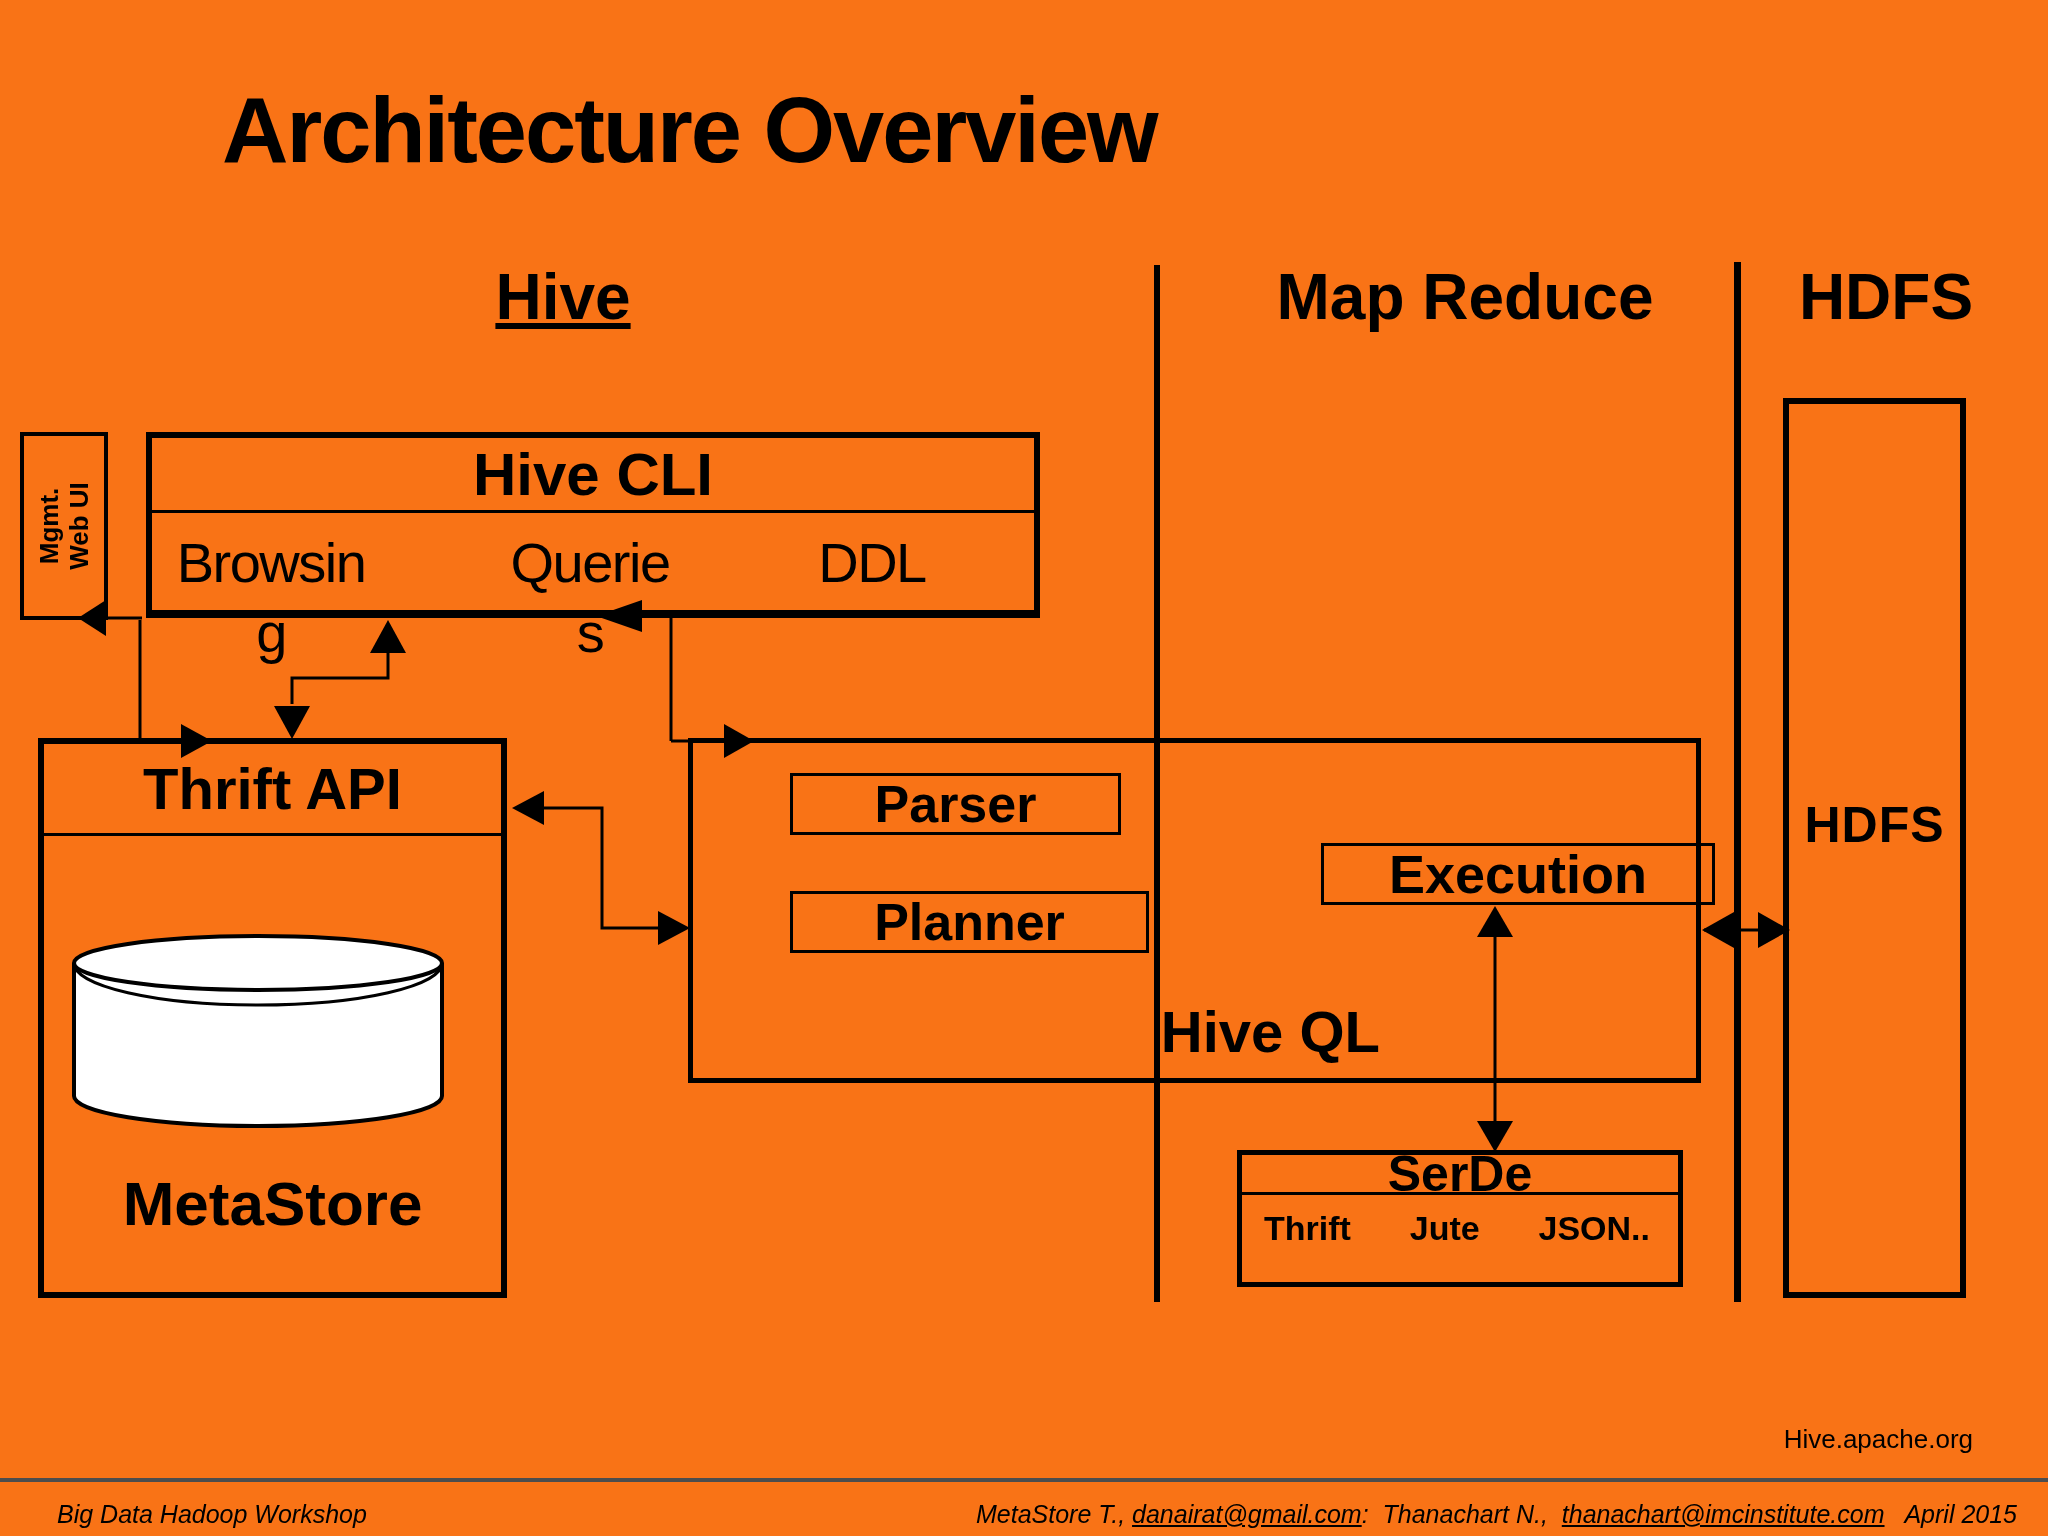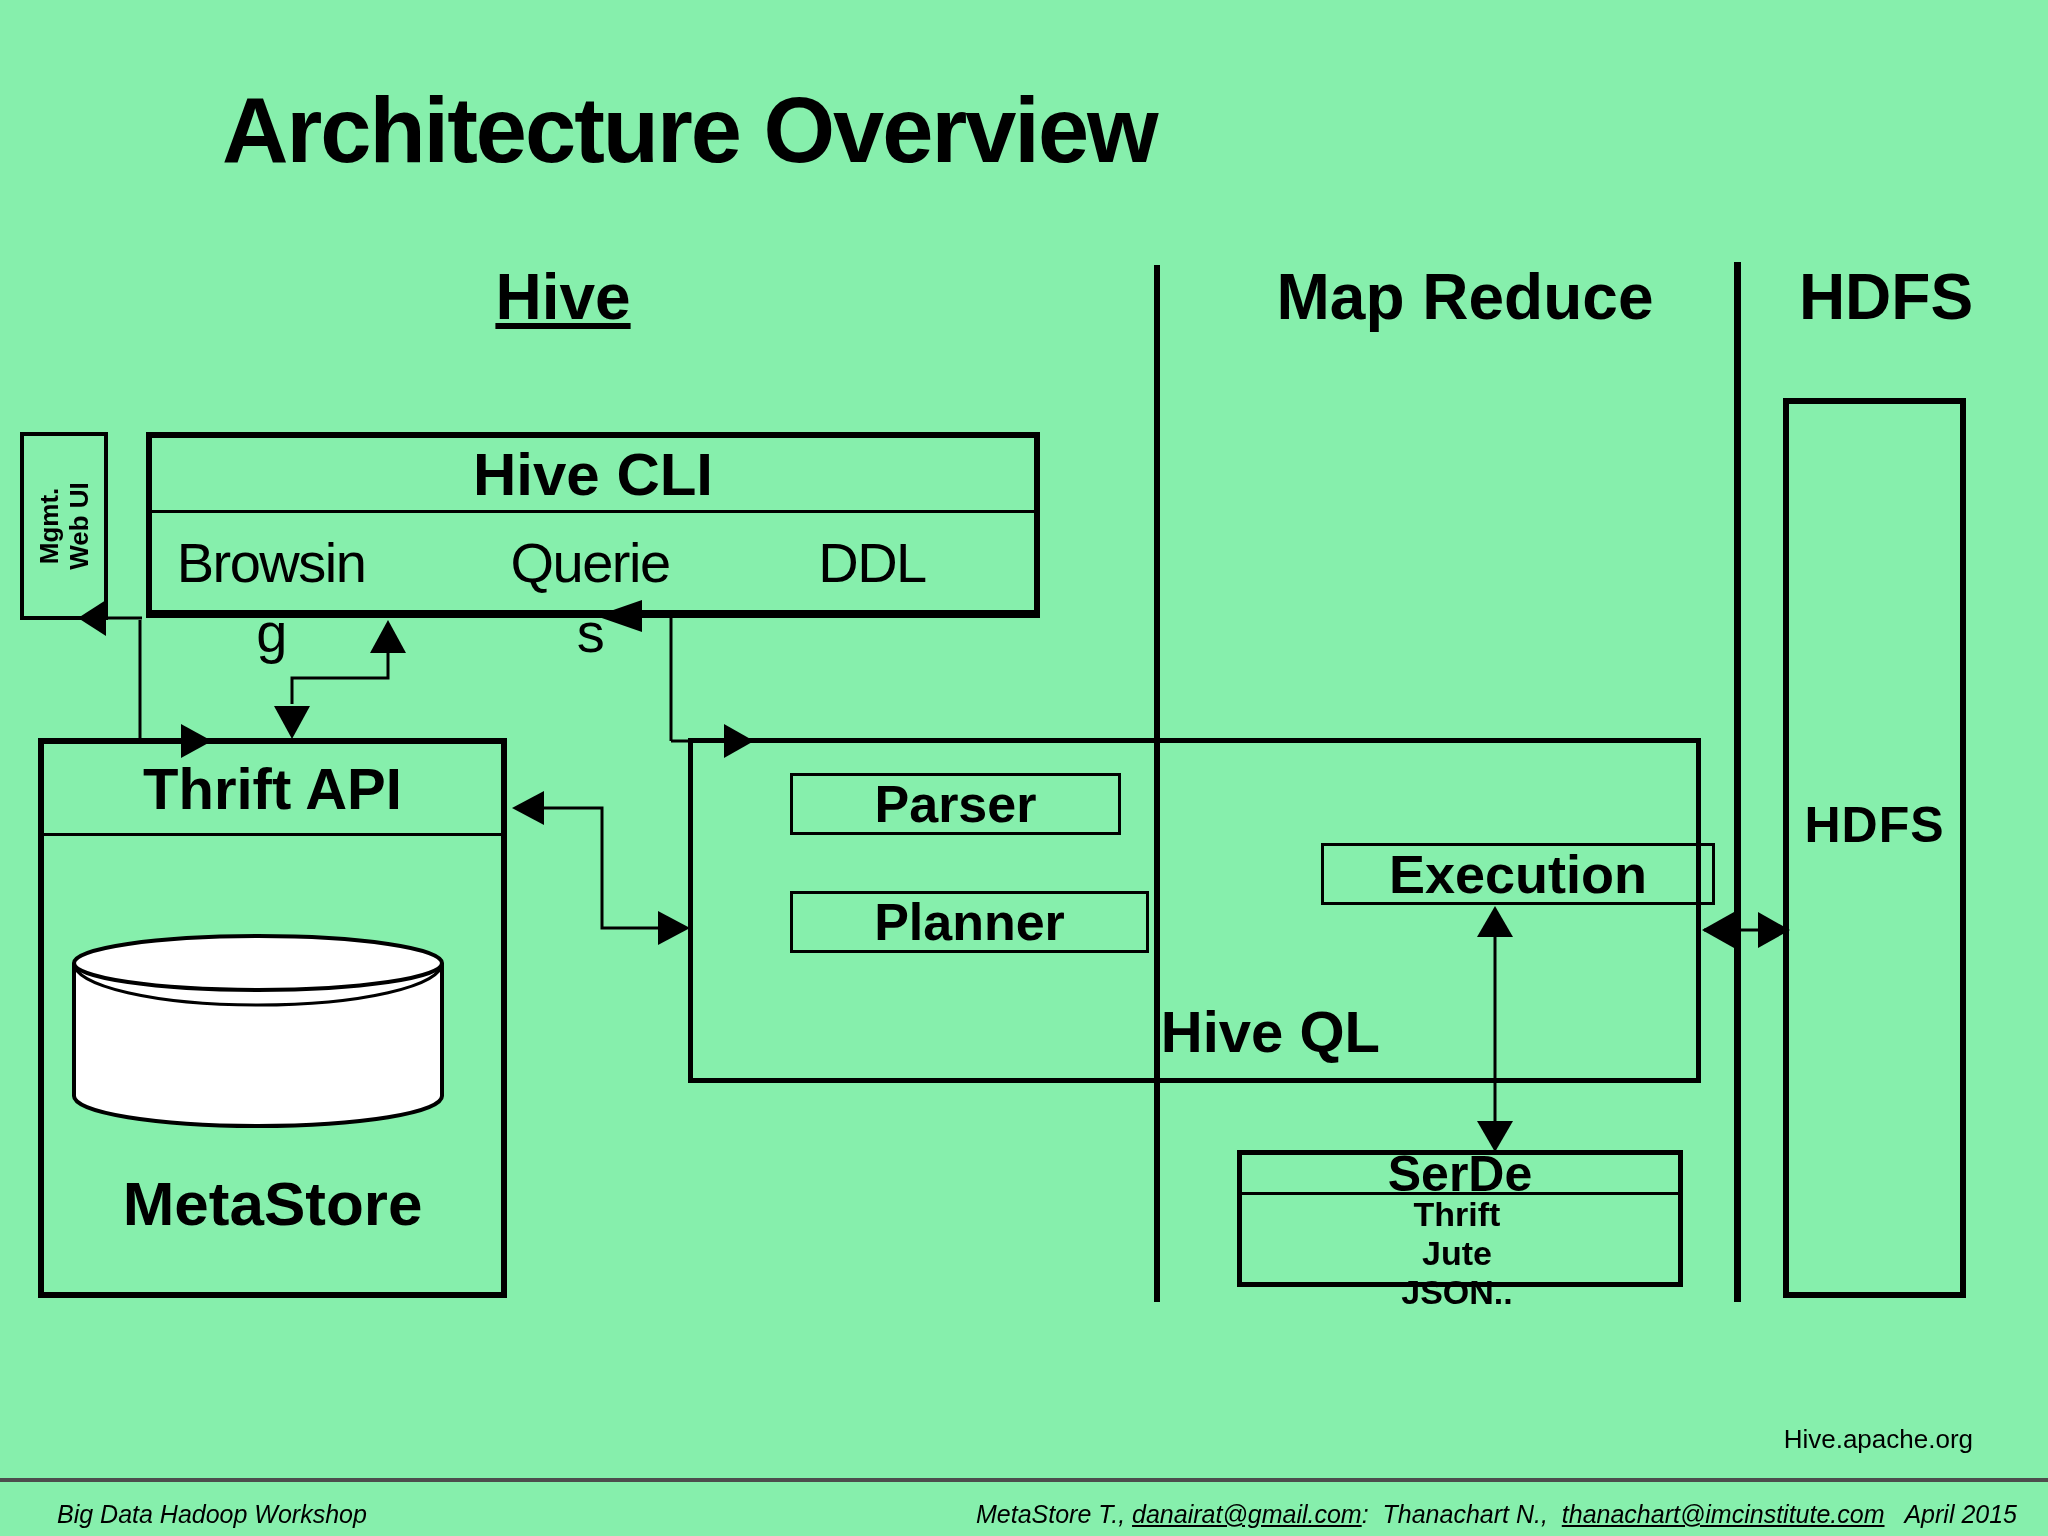--- a/index.html
+++ b/index.html
@@ -1,19 +1,19 @@
 <!DOCTYPE html>
 <html><head>
 <meta charset="utf-8">
 <style>
   * { margin:0; padding:0; box-sizing:border-box; }
   body { background:#e8e8e8; font-family:"Liberation Sans", sans-serif; }
   .canvas {
     position:relative; width:2048px; height:1536px;
-    background:#86efac; color:#000; overflow:hidden;
+    background:#f97316; color:#000; overflow:hidden;
     font-family:"Liberation Sans", sans-serif;
   }
   .abs { position:absolute; }
   .slide-title {
     left:222px; top:78px; font-size:92px; font-weight:bold; letter-spacing:-2px;
   }
   .section-heading { font-size:64px; font-weight:bold; text-align:center; }
   .h-hive { left:398px; top:260px; width:330px;text-decoration:underline; }
   .h-mr   { left:1200px; top:260px; width:530px; }
   .h-hdfs { left:1766px; top:260px; width:240px; }
@@ -69,21 +69,21 @@
 
   .serde-box { left:1237px; top:1150px; width:446px; height:137px; border-width:5px; }
   .serde-header {
     height:40px; border-bottom:3px solid #000;
     display:flex; align-items:center; justify-content:center;
     font-size:50px; font-weight:bold;
   }
   .serde-row {
     display:flex; justify-content:space-between; align-items:center;
     height:66px; padding:0 28px 0 22px;
-    font-size:34px; font-weight:bold;flex-direction:column;
+    font-size:34px; font-weight:bold;
   }
 
   .hdfs-box { left:1783px; top:398px; width:183px; height:900px; }
   .hdfs-label {
     left:1783px; top:796px; width:183px; text-align:center;
     font-size:50px; font-weight:bold; letter-spacing:1px; z-index:3;
   }
 
   .source-label { top:1424px; right:75px; font-size:26px; }
   .footer-rule { top:1478px; left:0; width:2048px; height:4px; background:#4d4d4d; }

